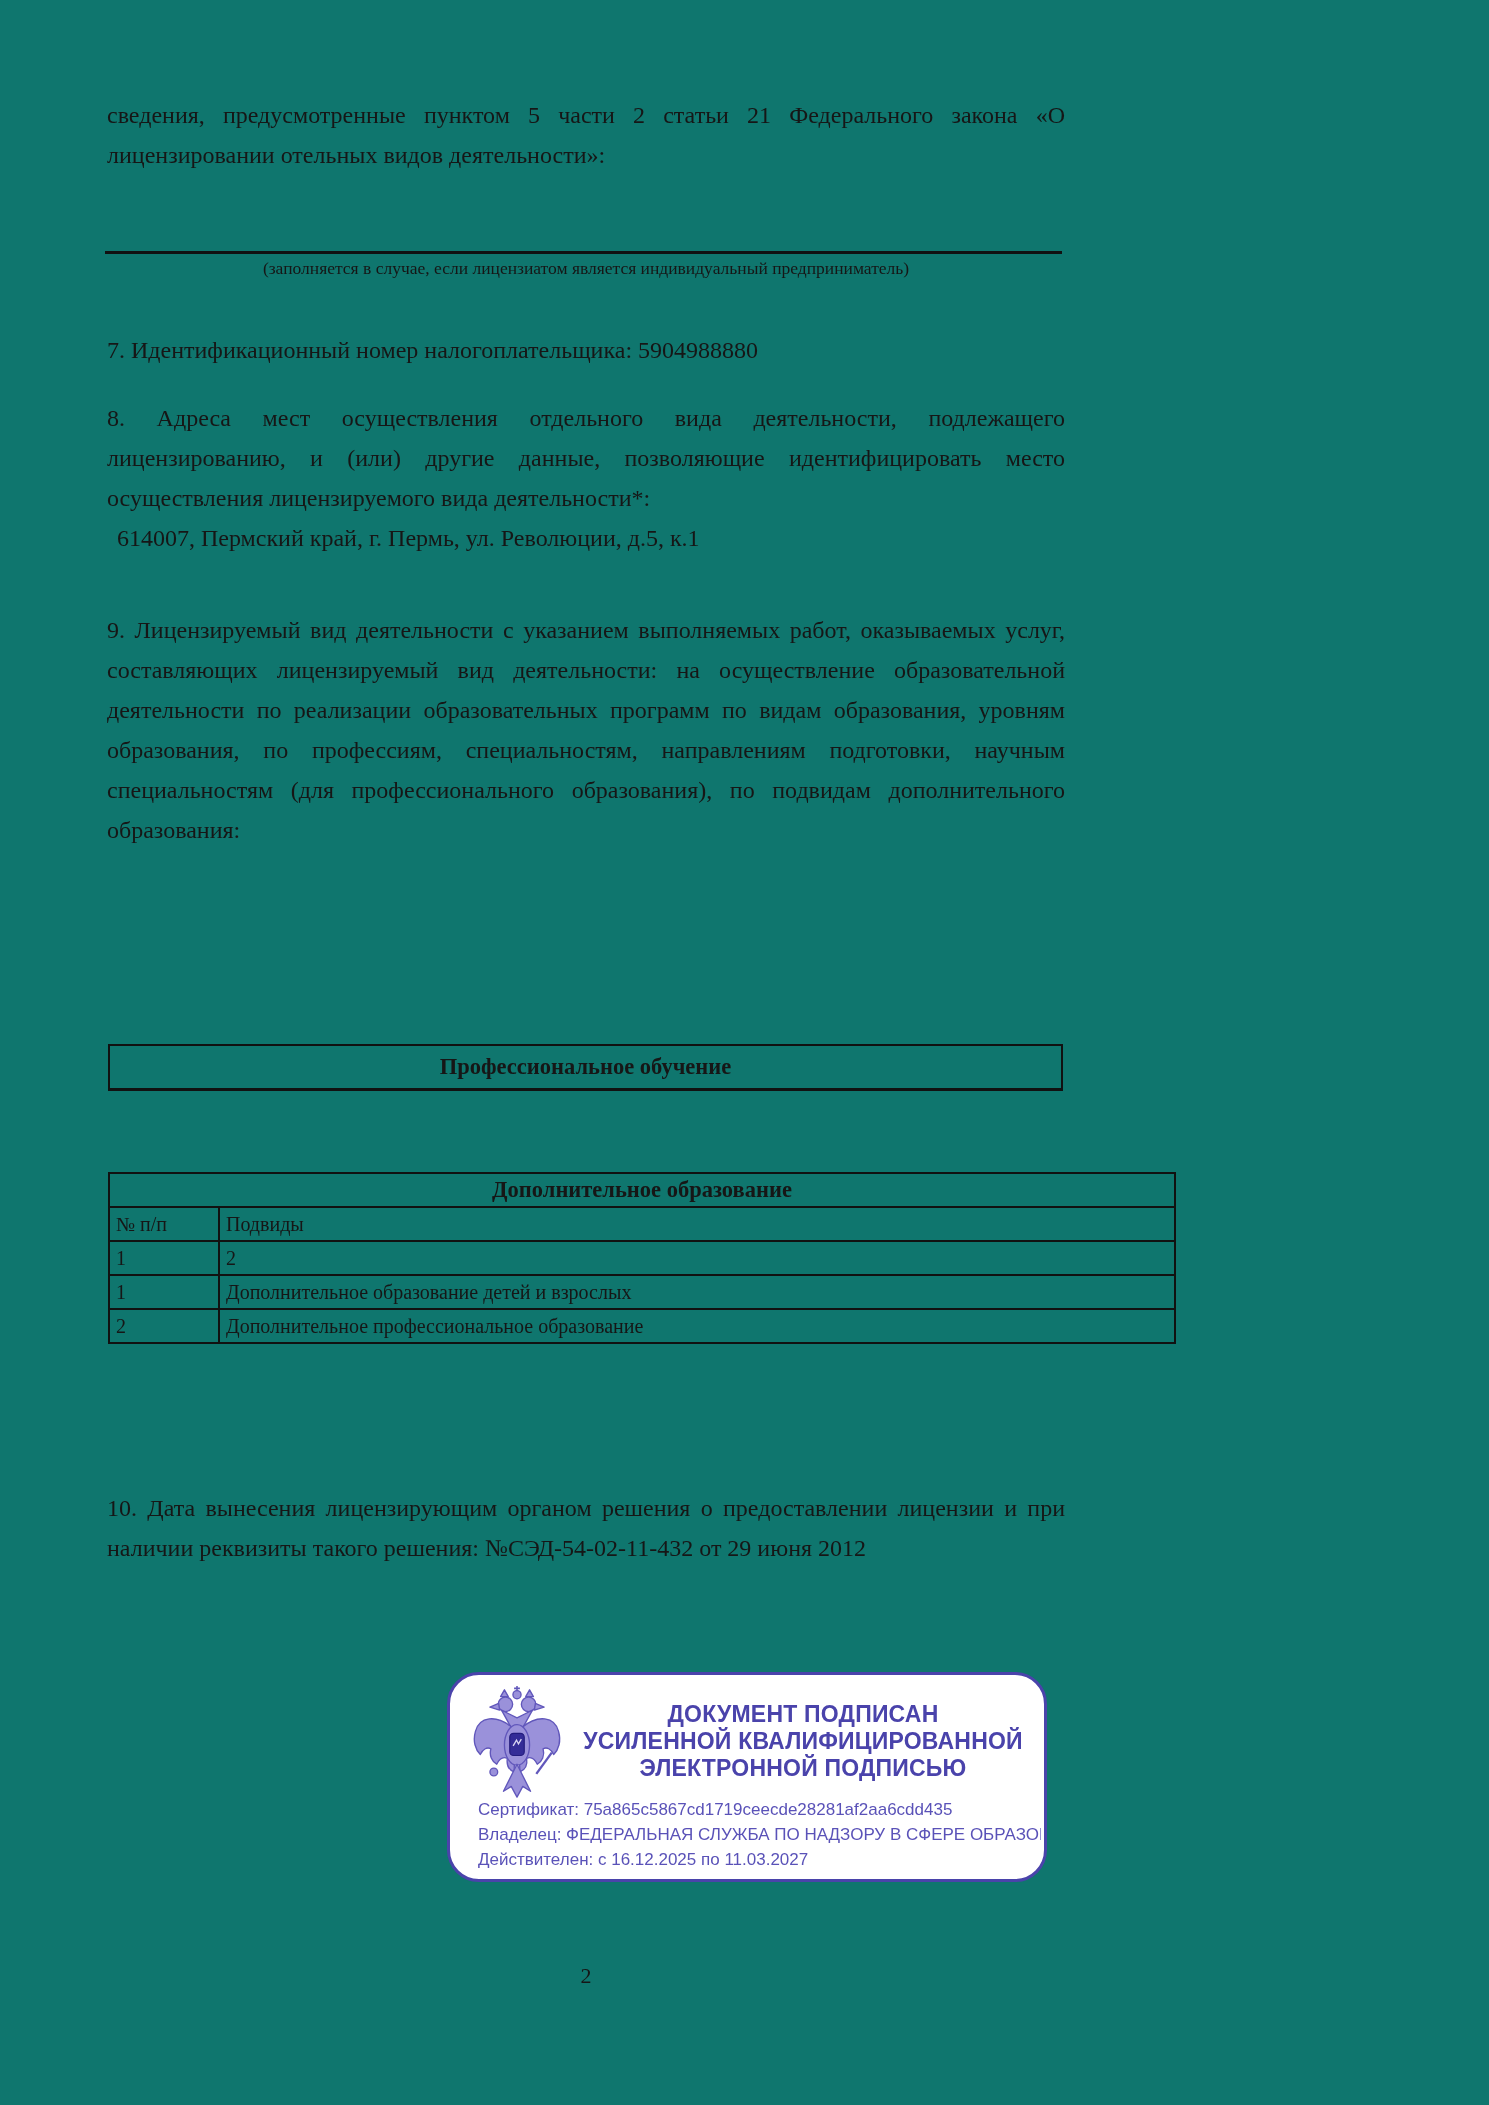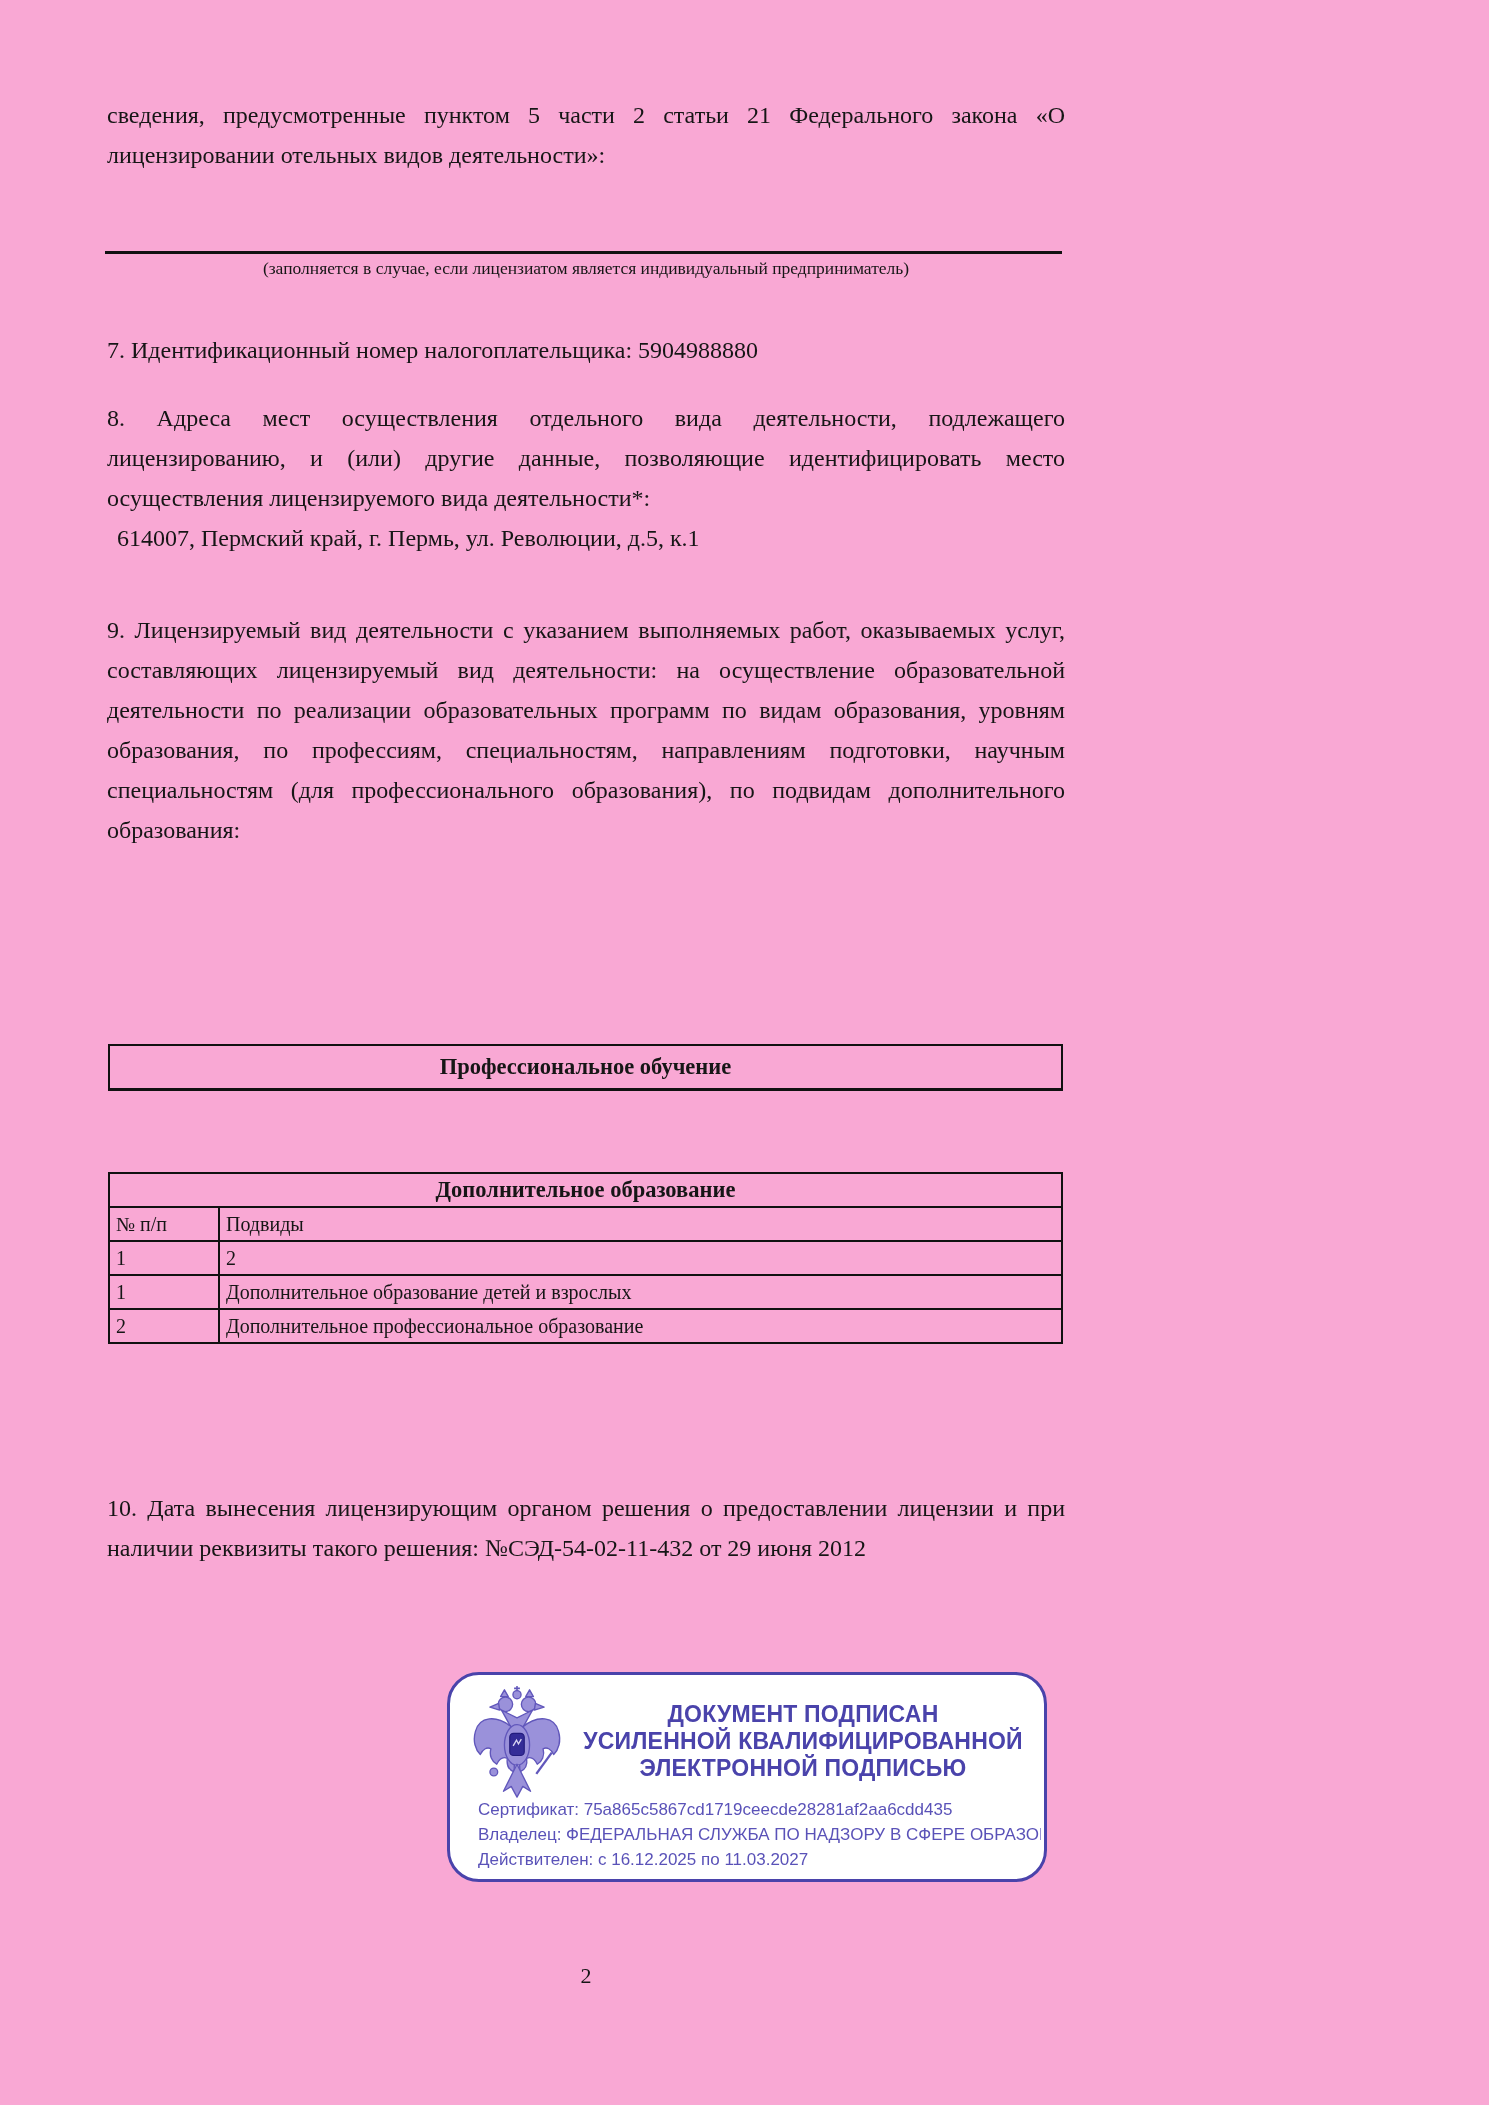--- a/index.html
+++ b/index.html
@@ -1,19 +1,19 @@
 <!DOCTYPE html>
 <html lang="ru"><head>
 <meta charset="utf-8">
 <style>
   html,body{margin:0;padding:0;background:#888;}
   .page{
     position:relative;
     width:1489px;height:2105px;
-    background:#f9a8d4;
+    background:#0f766e;
     font-family:"Liberation Serif","DejaVu Serif",serif;
     color:#161616;
     overflow:hidden;
   }
   .txt{
     position:absolute;
     left:107px;width:958px;
     font-size:24px;line-height:40px;
     text-align:justify;
   }
@@ -34,21 +34,21 @@
     left:108px;width:955px;
     border:2px solid #111;
     border-bottom-width:3px;
     box-sizing:border-box;
     height:47px;
     display:flex;align-items:center;justify-content:center;
     font-size:22.5px;font-weight:bold;
   }
   table.doc{
     position:absolute;
-    left:108px;width:955px;
+    left:108px;width:1068px;
     border-collapse:collapse;
     font-size:20px;
   }
   table.doc td{
     border:2px solid #111;
     padding:2px 6px;
     height:28px;
   }
   td.t-title{ font-weight:bold; font-size:22.5px; text-align:center; height:36px;}
   td.c{ }

